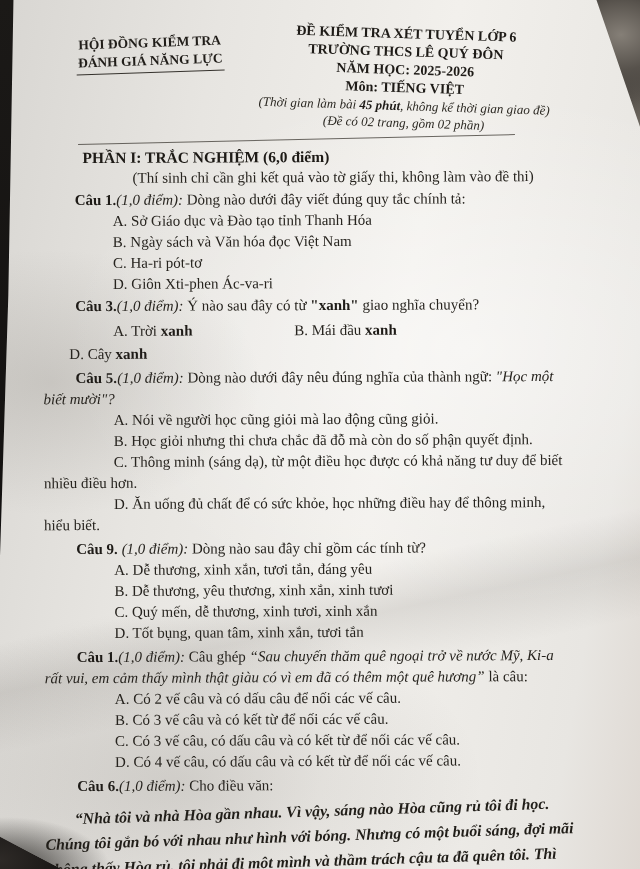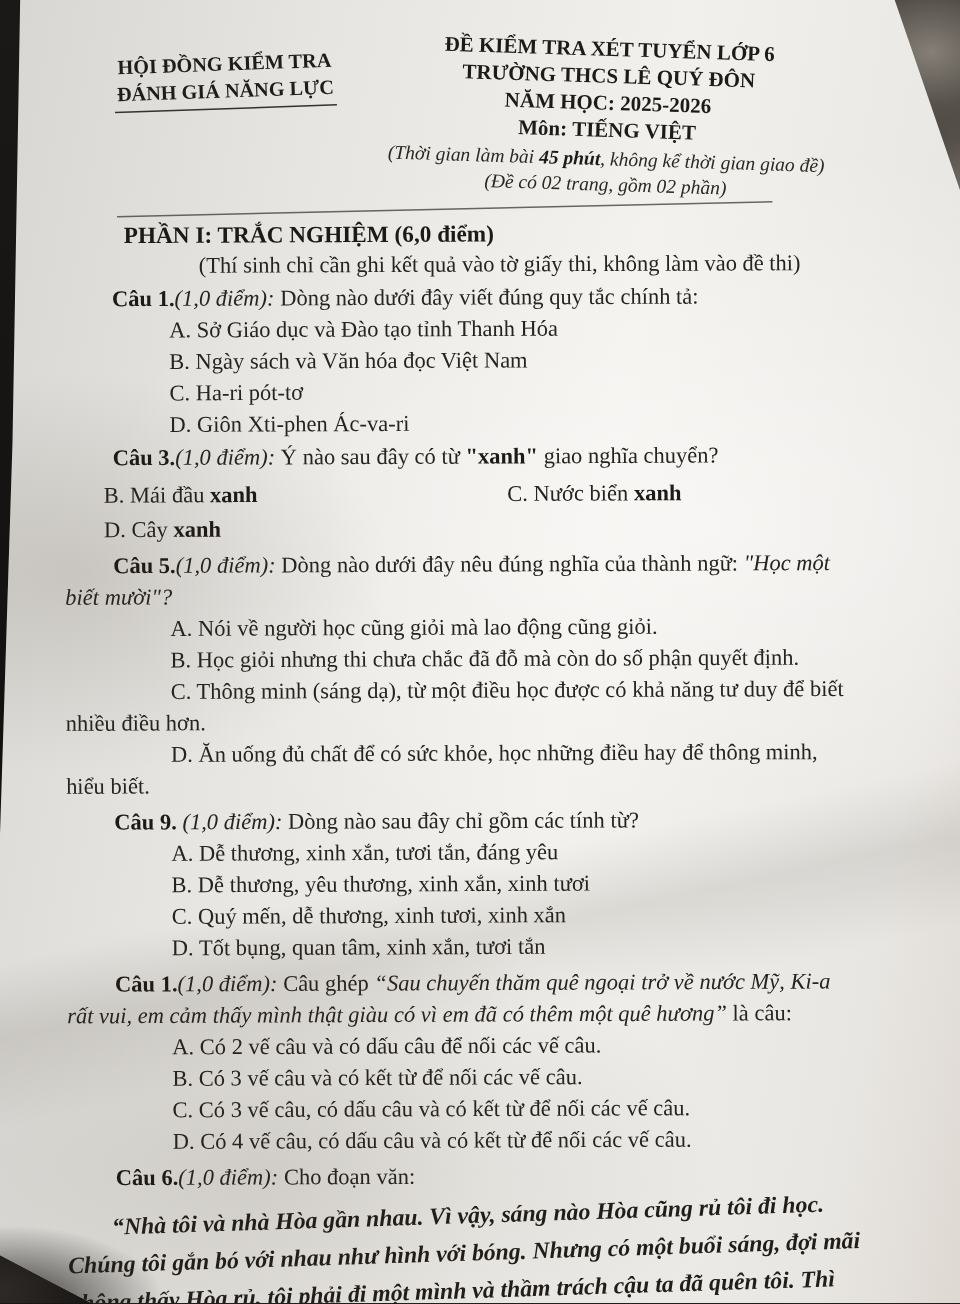--- a/index.html
+++ b/index.html
@@ -93,22 +93,22 @@
       <div class="instr">(Thí sinh chỉ cần ghi kết quả vào tờ giấy thi, không làm vào đề thi)</div>
 
       <div class="stem"><b>Câu 1.</b><i>(1,0 điểm):</i><span> Dòng nào dưới đây viết đúng quy tắc chính tả:</span></div>
       <div class="opt">A. Sở Giáo dục và Đào tạo tỉnh Thanh Hóa</div>
       <div class="opt">B. Ngày sách và Văn hóa đọc Việt Nam</div>
       <div class="opt">C. Ha-ri pót-tơ</div>
       <div class="opt">D. Giôn Xti-phen Ác-va-ri</div>
 
       <div class="stem"><b>Câu 3.</b><i>(1,0 điểm):</i><span> Ý nào sau đây có từ </span><b>"xanh"</b><span> giao nghĩa chuyển?</span></div>
       <div class="grid2">
+        <div class="opt"><span>A. Trời </span><b>xanh</b></div>
         <div class="opt" style="padding-left:26px;"><span>B. Mái đầu </span><b>xanh</b></div>
-        <div class="opt"><span>C. Nước biển </span><b>xanh</b></div>
         <div class="opt" style="padding-left:26px;"><span>D. Cây </span><b>xanh</b></div>
       </div>
 
       <div class="stem mt"><b>Câu 5.</b><i>(1,0 điểm):</i><span> Dòng nào dưới đây nêu đúng nghĩa của thành ngữ: </span><i>"Học một</i></div>
       <div class="cont"><i>biết mười"?</i></div>
       <div class="opt">A. Nói về người học cũng giỏi mà lao động cũng giỏi.</div>
       <div class="opt">B. Học giỏi nhưng thi chưa chắc đã đỗ mà còn do số phận quyết định.</div>
       <div class="opt">C. Thông minh (sáng dạ), từ một điều học được có khả năng tư duy để biết</div>
       <div class="cont">nhiều điều hơn.</div>
       <div class="opt">D. Ăn uống đủ chất để có sức khỏe, học những điều hay để thông minh,</div>
@@ -120,21 +120,21 @@
       <div class="opt">C. Quý mến, dễ thương, xinh tươi, xinh xắn</div>
       <div class="opt">D. Tốt bụng, quan tâm, xinh xắn, tươi tắn</div>
 
       <div class="stem mt"><b>Câu 1.</b><i>(1,0 điểm):</i><span> Câu ghép </span><i>“Sau chuyến thăm quê ngoại trở về nước Mỹ, Ki-a</i></div>
       <div class="cont"><span class="q5quote2">rất vui, em cảm thấy mình thật giàu có vì em đã có thêm một quê hương”</span><span> là câu:</span></div>
       <div class="opt">A. Có 2 vế câu và có dấu câu để nối các vế câu.</div>
       <div class="opt">B. Có 3 vế câu và có kết từ để nối các vế câu.</div>
       <div class="opt">C. Có 3 vế câu, có dấu câu và có kết từ để nối các vế câu.</div>
       <div class="opt">D. Có 4 vế câu, có dấu câu và có kết từ để nối các vế câu.</div>
 
-      <div class="stem mt"><b>Câu 6.</b><i>(1,0 điểm):</i><span> Cho đoạn văn:</span></div>
+      <div class="stem mt"><b>Câu 6.</b><i>(1,0 điểm):</i><span> Cho điều văn:</span></div>
       <div class="q6para">
         <div class="first">“Nhà tôi và nhà Hòa gần nhau. Vì vậy, sáng nào Hòa cũng rủ tôi đi học.</div>
         <div>Chúng tôi gắn bó với nhau như hình với bóng. Nhưng có một buổi sáng, đợi mãi</div>
         <div>không thấy Hòa rủ, tôi phải đi một mình và thầm trách cậu ta đã quên tôi. Thì</div>
       </div>
     </div>
 
   </div>
 </div>
 

